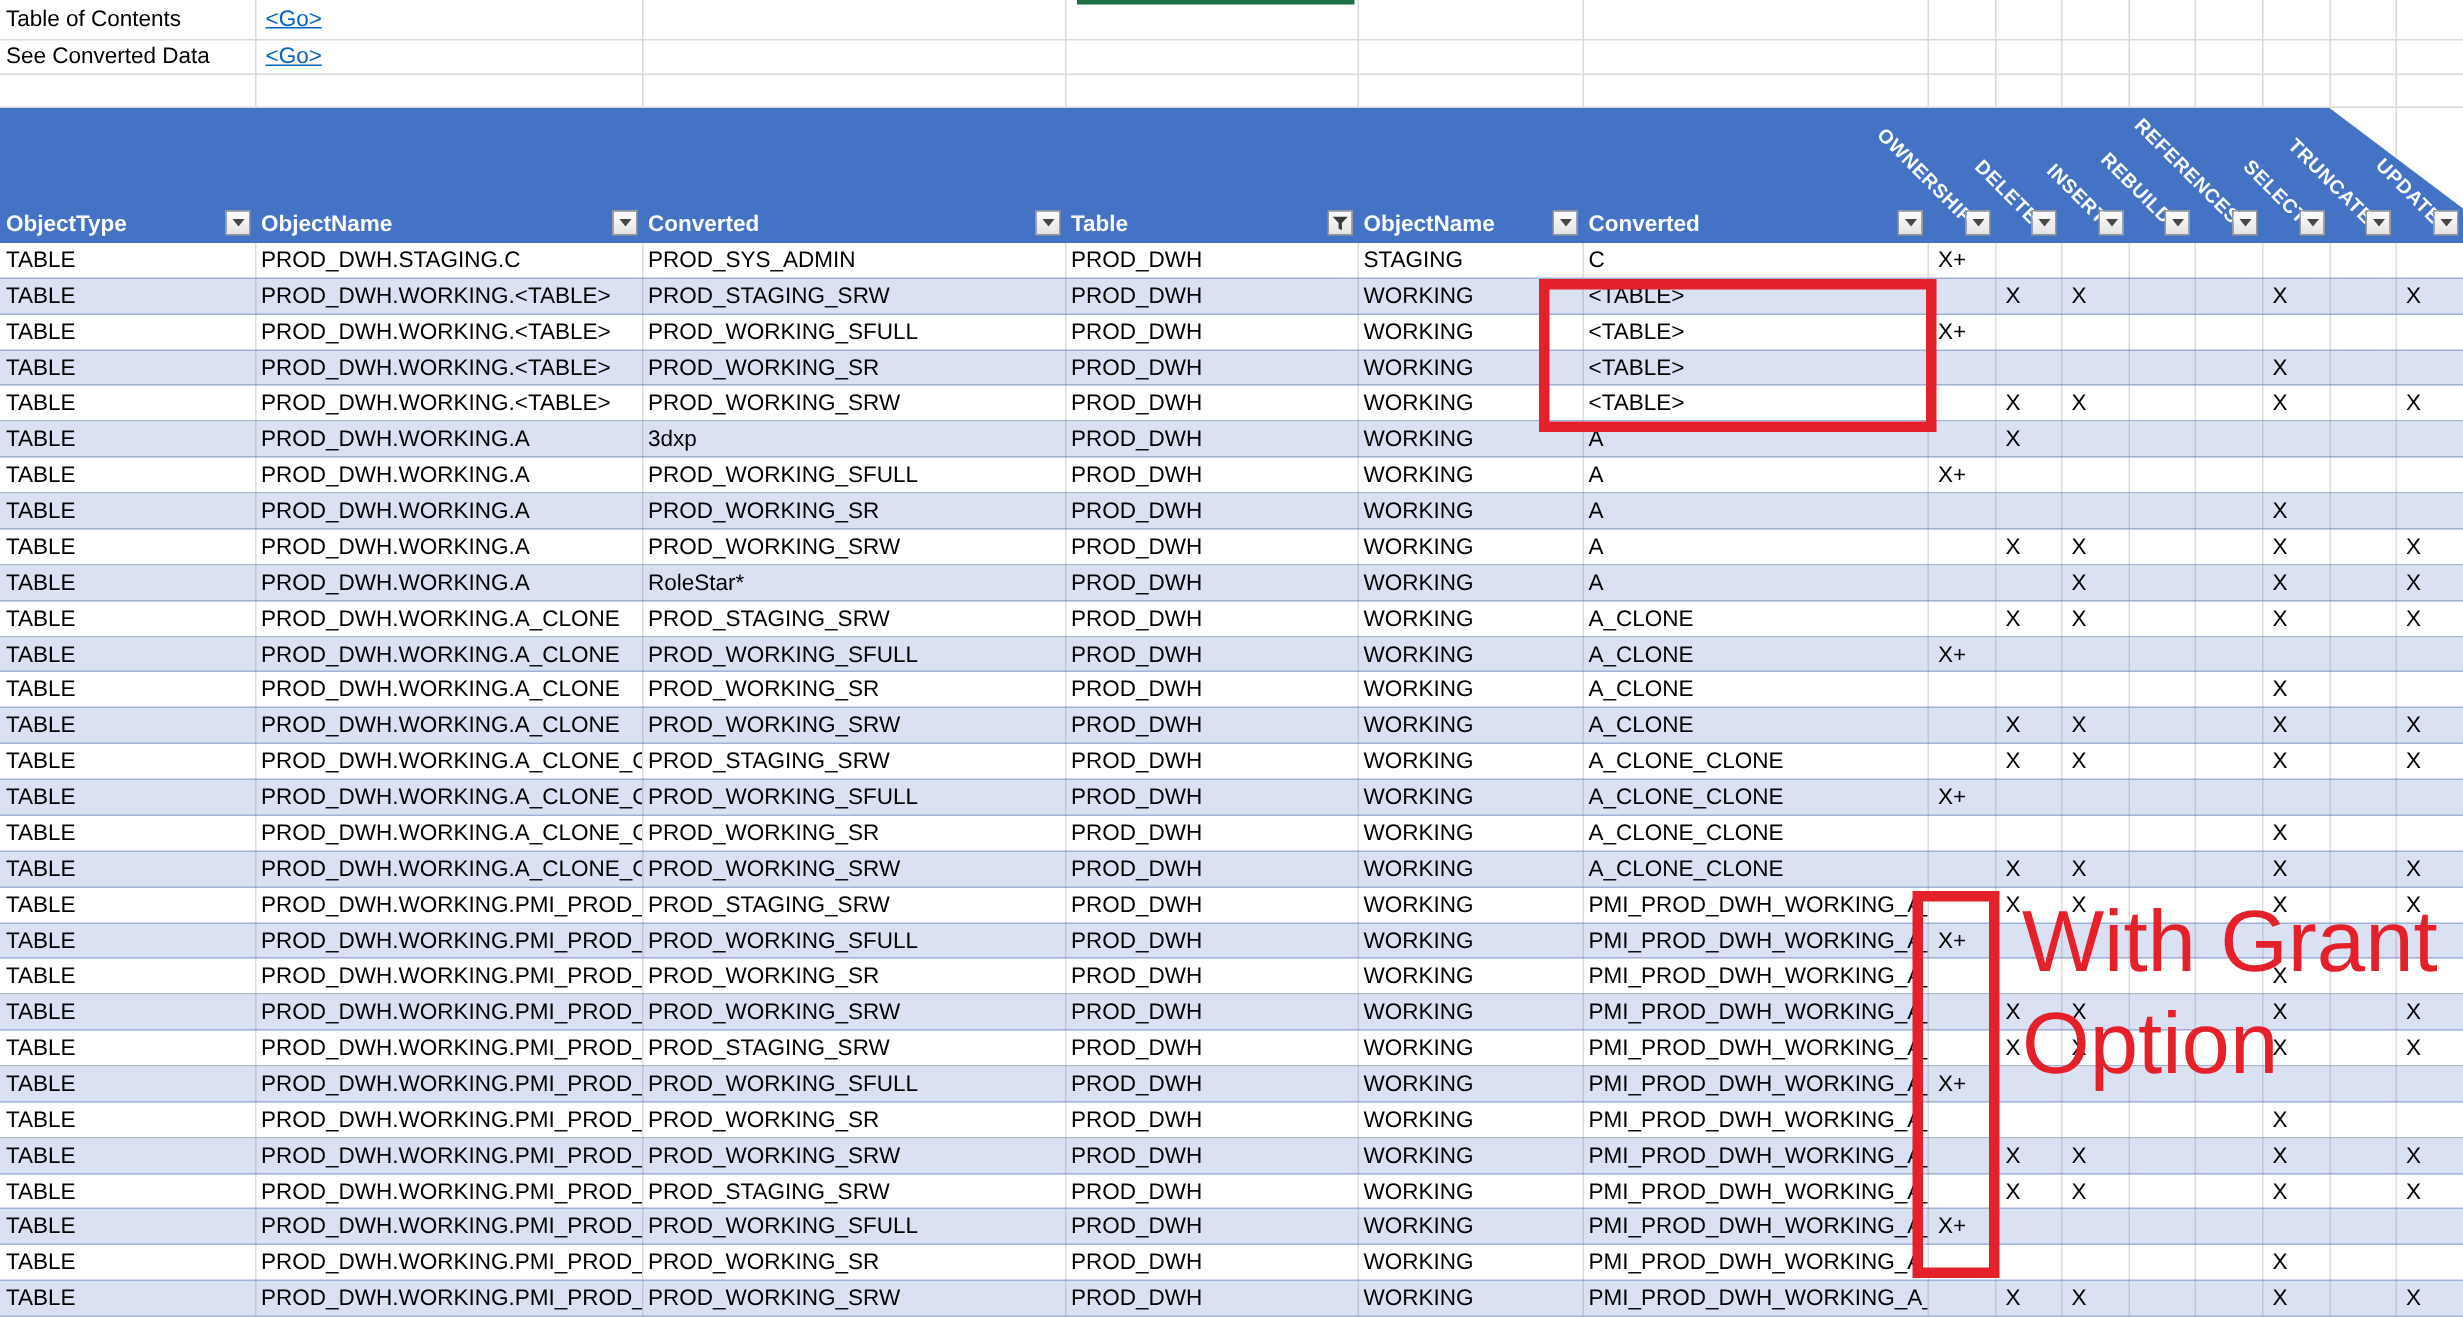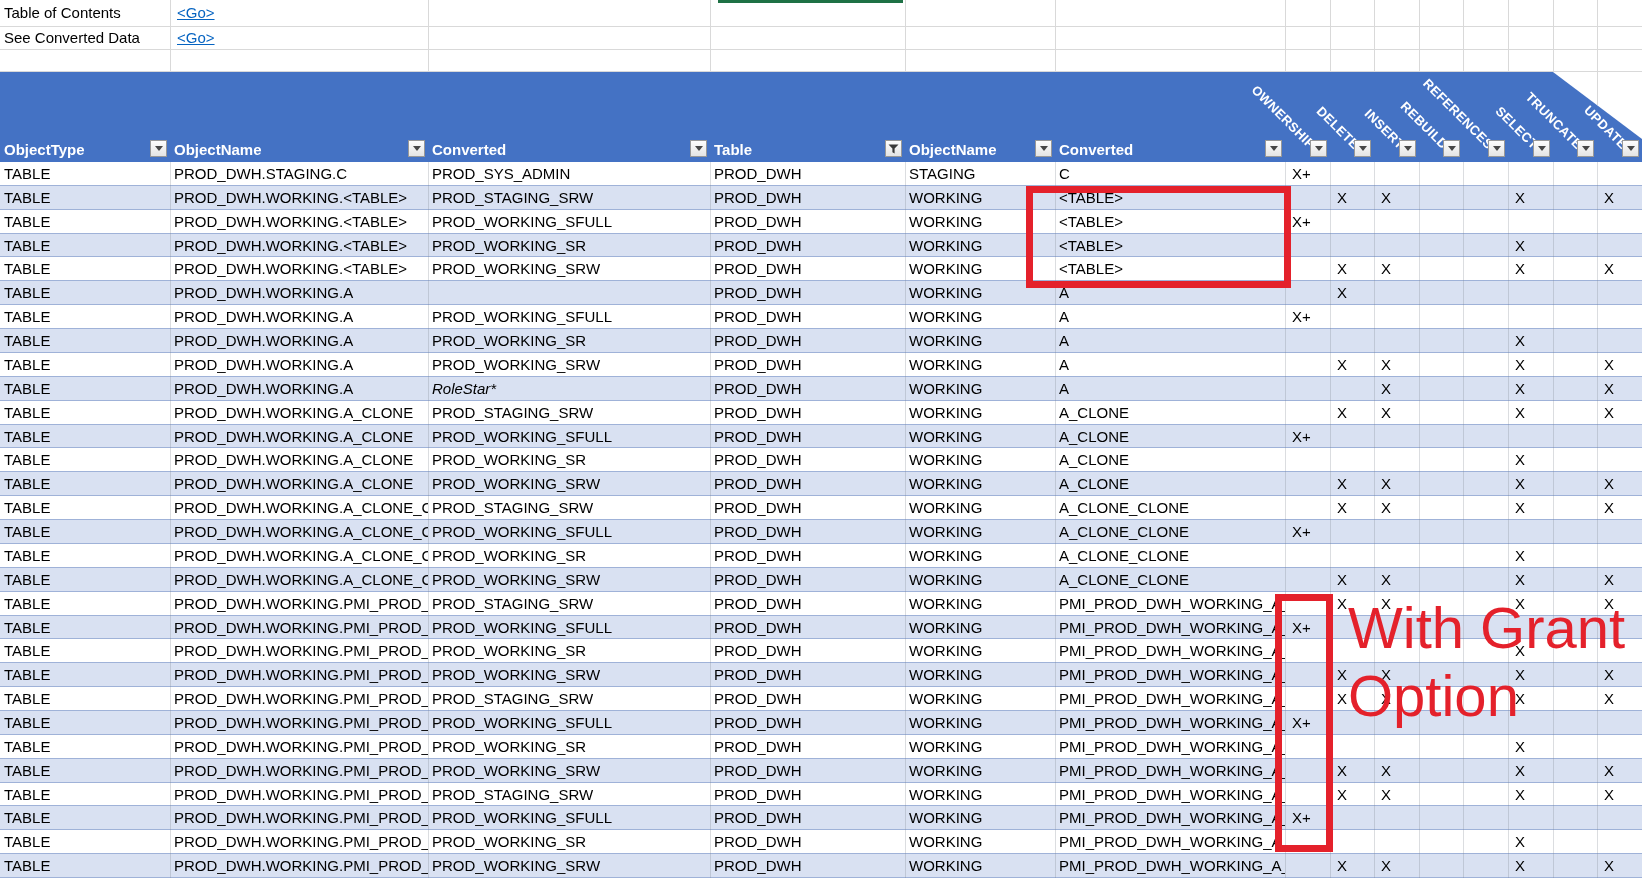--- a/index.html
+++ b/index.html
@@ -174,20 +174,21 @@
         <div class="cell" style="left: 905px; width: 150px;">WORKING</div>
         <div class="cell" style="left: 1055px; width: 230px;">&lt;TABLE&gt;</div>
         <div class="cell perm" style="left: 1330px; width: 44px;">X</div>
         <div class="cell perm" style="left: 1374px; width: 45px;">X</div>
         <div class="cell perm" style="left: 1508px; width: 45px;">X</div>
         <div class="cell perm" style="left: 1597px; width: 45px;">X</div>
       </div>
       <div class="row band" style="top: 281.35px; height: 23.87px;">
         <div class="cell" style="left: 0px; width: 170px;">TABLE</div>
         <div class="cell" style="left: 170px; width: 258px;">PROD_DWH.WORKING.A</div>
+        <div class="cell" style="left: 428px; width: 282px;">3dxp</div>
         <div class="cell" style="left: 710px; width: 195px;">PROD_DWH</div>
         <div class="cell" style="left: 905px; width: 150px;">WORKING</div>
         <div class="cell" style="left: 1055px; width: 230px;">A</div>
         <div class="cell perm" style="left: 1330px; width: 44px;">X</div>
       </div>
       <div class="row" style="top: 305.22px; height: 23.87px;">
         <div class="cell" style="left: 0px; width: 170px;">TABLE</div>
         <div class="cell" style="left: 170px; width: 258px;">PROD_DWH.WORKING.A</div>
         <div class="cell" style="left: 428px; width: 282px;">PROD_WORKING_SFULL</div>
         <div class="cell" style="left: 710px; width: 195px;">PROD_DWH</div>
@@ -212,21 +213,21 @@
         <div class="cell" style="left: 905px; width: 150px;">WORKING</div>
         <div class="cell" style="left: 1055px; width: 230px;">A</div>
         <div class="cell perm" style="left: 1330px; width: 44px;">X</div>
         <div class="cell perm" style="left: 1374px; width: 45px;">X</div>
         <div class="cell perm" style="left: 1508px; width: 45px;">X</div>
         <div class="cell perm" style="left: 1597px; width: 45px;">X</div>
       </div>
       <div class="row band" style="top: 376.83px; height: 23.87px;">
         <div class="cell" style="left: 0px; width: 170px;">TABLE</div>
         <div class="cell" style="left: 170px; width: 258px;">PROD_DWH.WORKING.A</div>
-        <div class="cell" style="left: 428px; width: 282px; font-style: italic;">RoleStar*</div>
+        <div class="cell" style="left: 428px; width: 282px;">RoleStar*</div>
         <div class="cell" style="left: 710px; width: 195px;">PROD_DWH</div>
         <div class="cell" style="left: 905px; width: 150px;">WORKING</div>
         <div class="cell" style="left: 1055px; width: 230px;">A</div>
         <div class="cell perm" style="left: 1374px; width: 45px;">X</div>
         <div class="cell perm" style="left: 1508px; width: 45px;">X</div>
         <div class="cell perm" style="left: 1597px; width: 45px;">X</div>
       </div>
       <div class="row" style="top: 400.7px; height: 23.87px;">
         <div class="cell" style="left: 0px; width: 170px;">TABLE</div>
         <div class="cell" style="left: 170px; width: 258px;">PROD_DWH.WORKING.A_CLONE</div>

